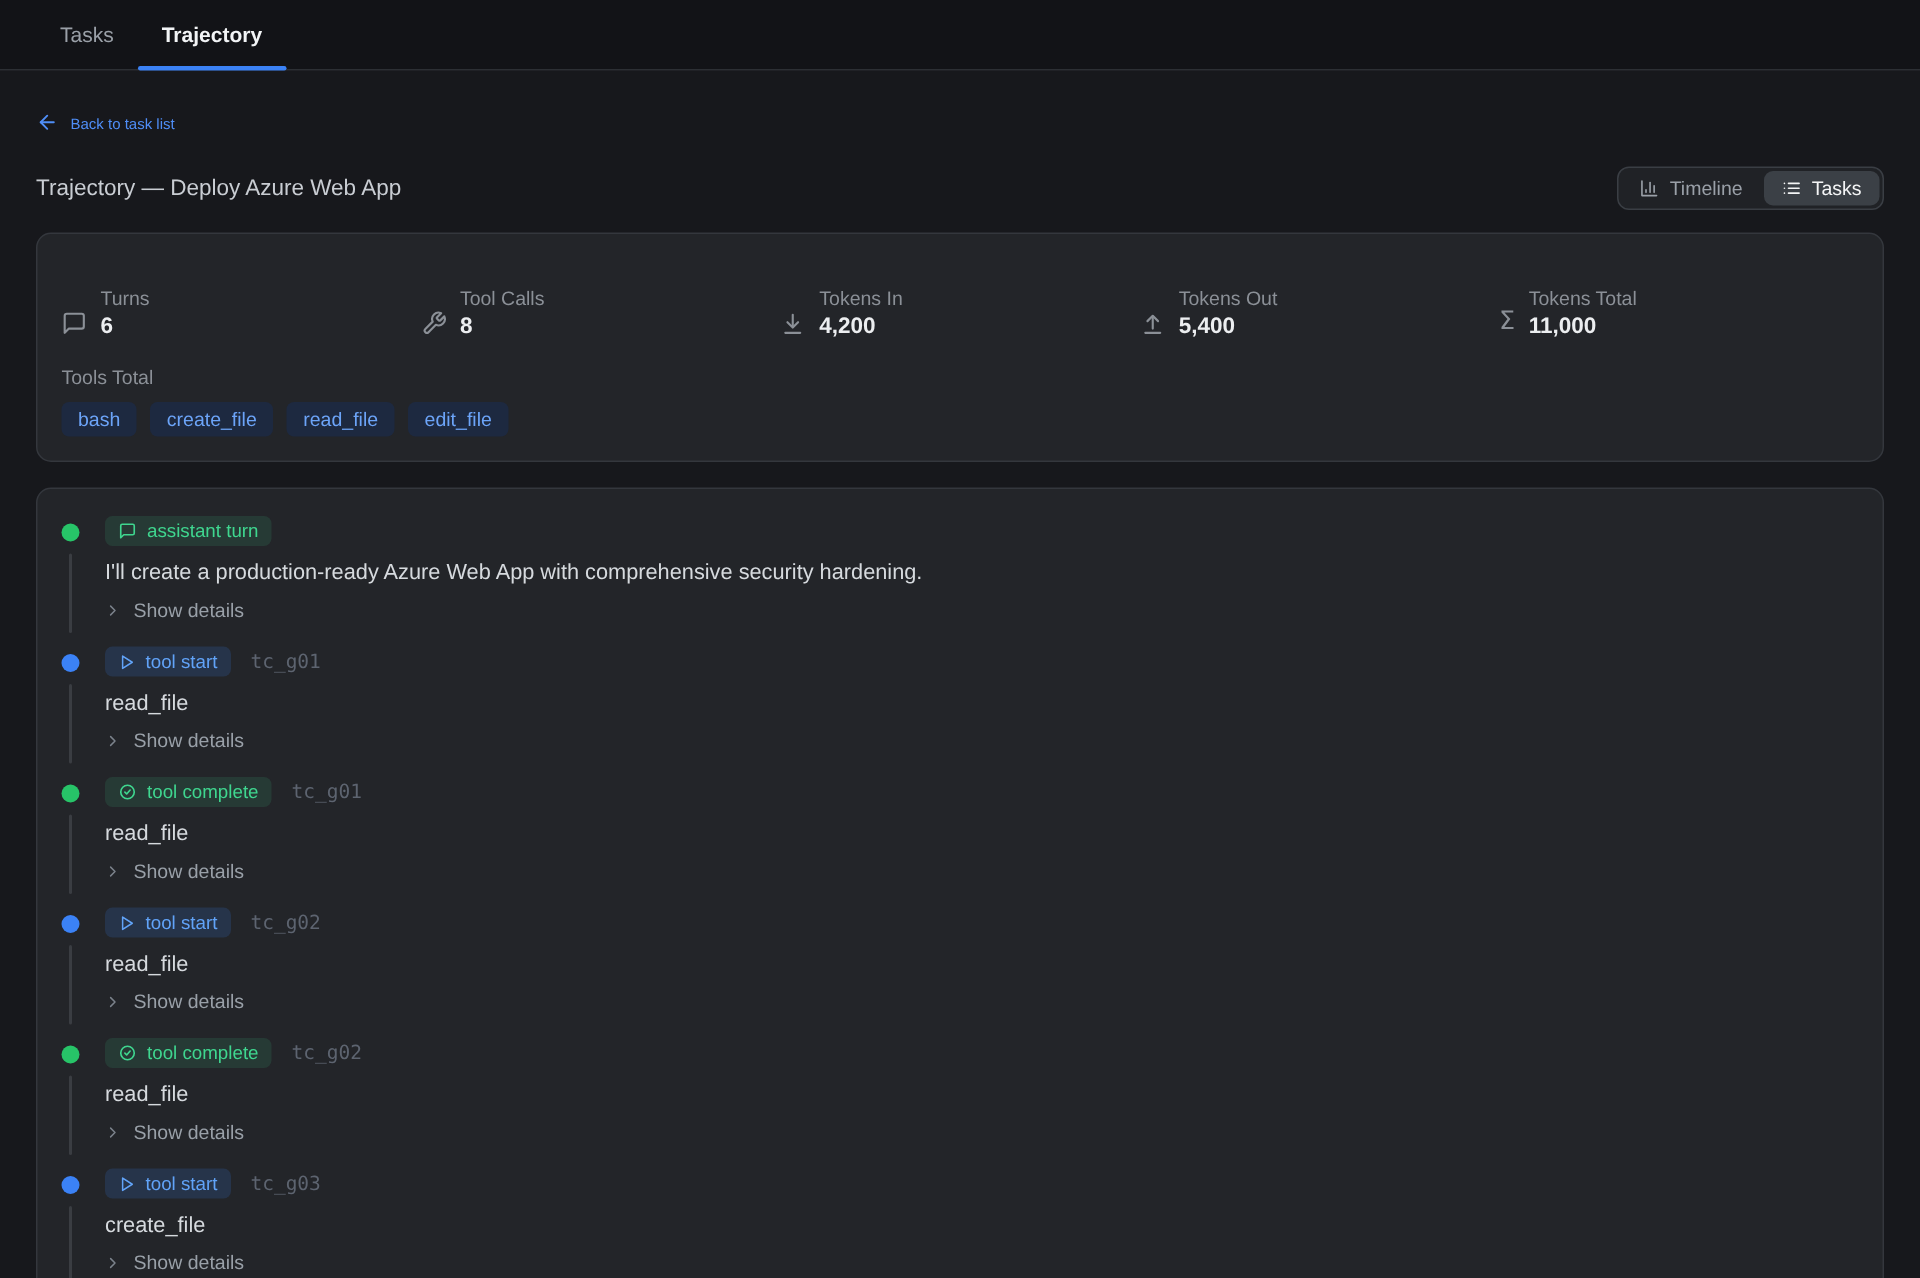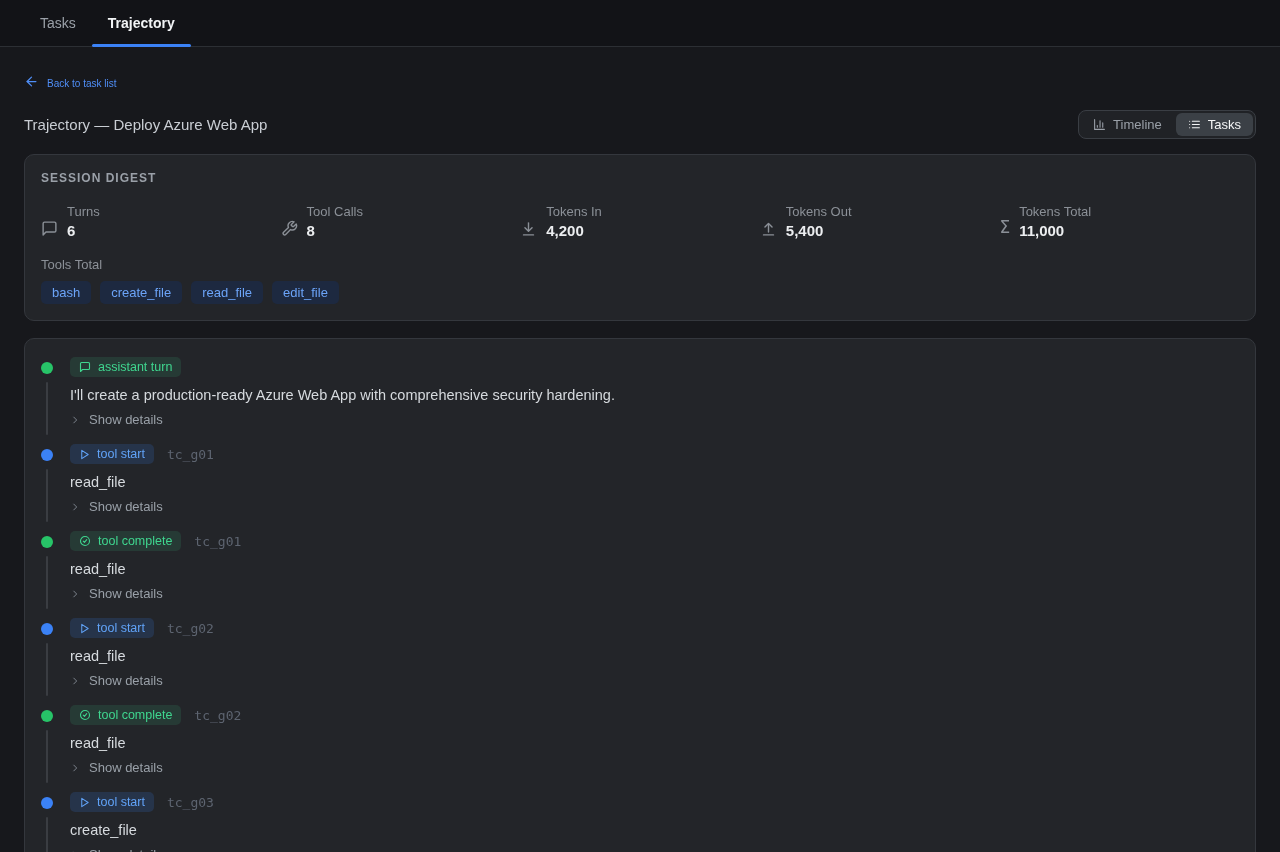--- a/index.html
+++ b/index.html
@@ -153,21 +153,20 @@
               <path d="M3 18h.01"></path>
             </svg>
         </span>
         <span>Tasks</span>
       </div>
     </div>
   </div>
 
   
   <div class="card digest-card">
-    <div class="digest-title">SESSION DIGEST</div>
 
     <div class="stats">
       <div class="stat">
         <span class="stat-icon">
           <svg width="17" height="17" viewBox="0 0 24 24" fill="none" stroke="currentColor" stroke-width="2" stroke-linecap="round" stroke-linejoin="round">
               <path d="M21 15a2 2 0 0 1-2 2H7l-4 4V5a2 2 0 0 1 2-2h14a2 2 0 0 1 2 2z"></path>
             </svg>
         </span>
         <div>
           <div class="stat-label">Turns</div>

